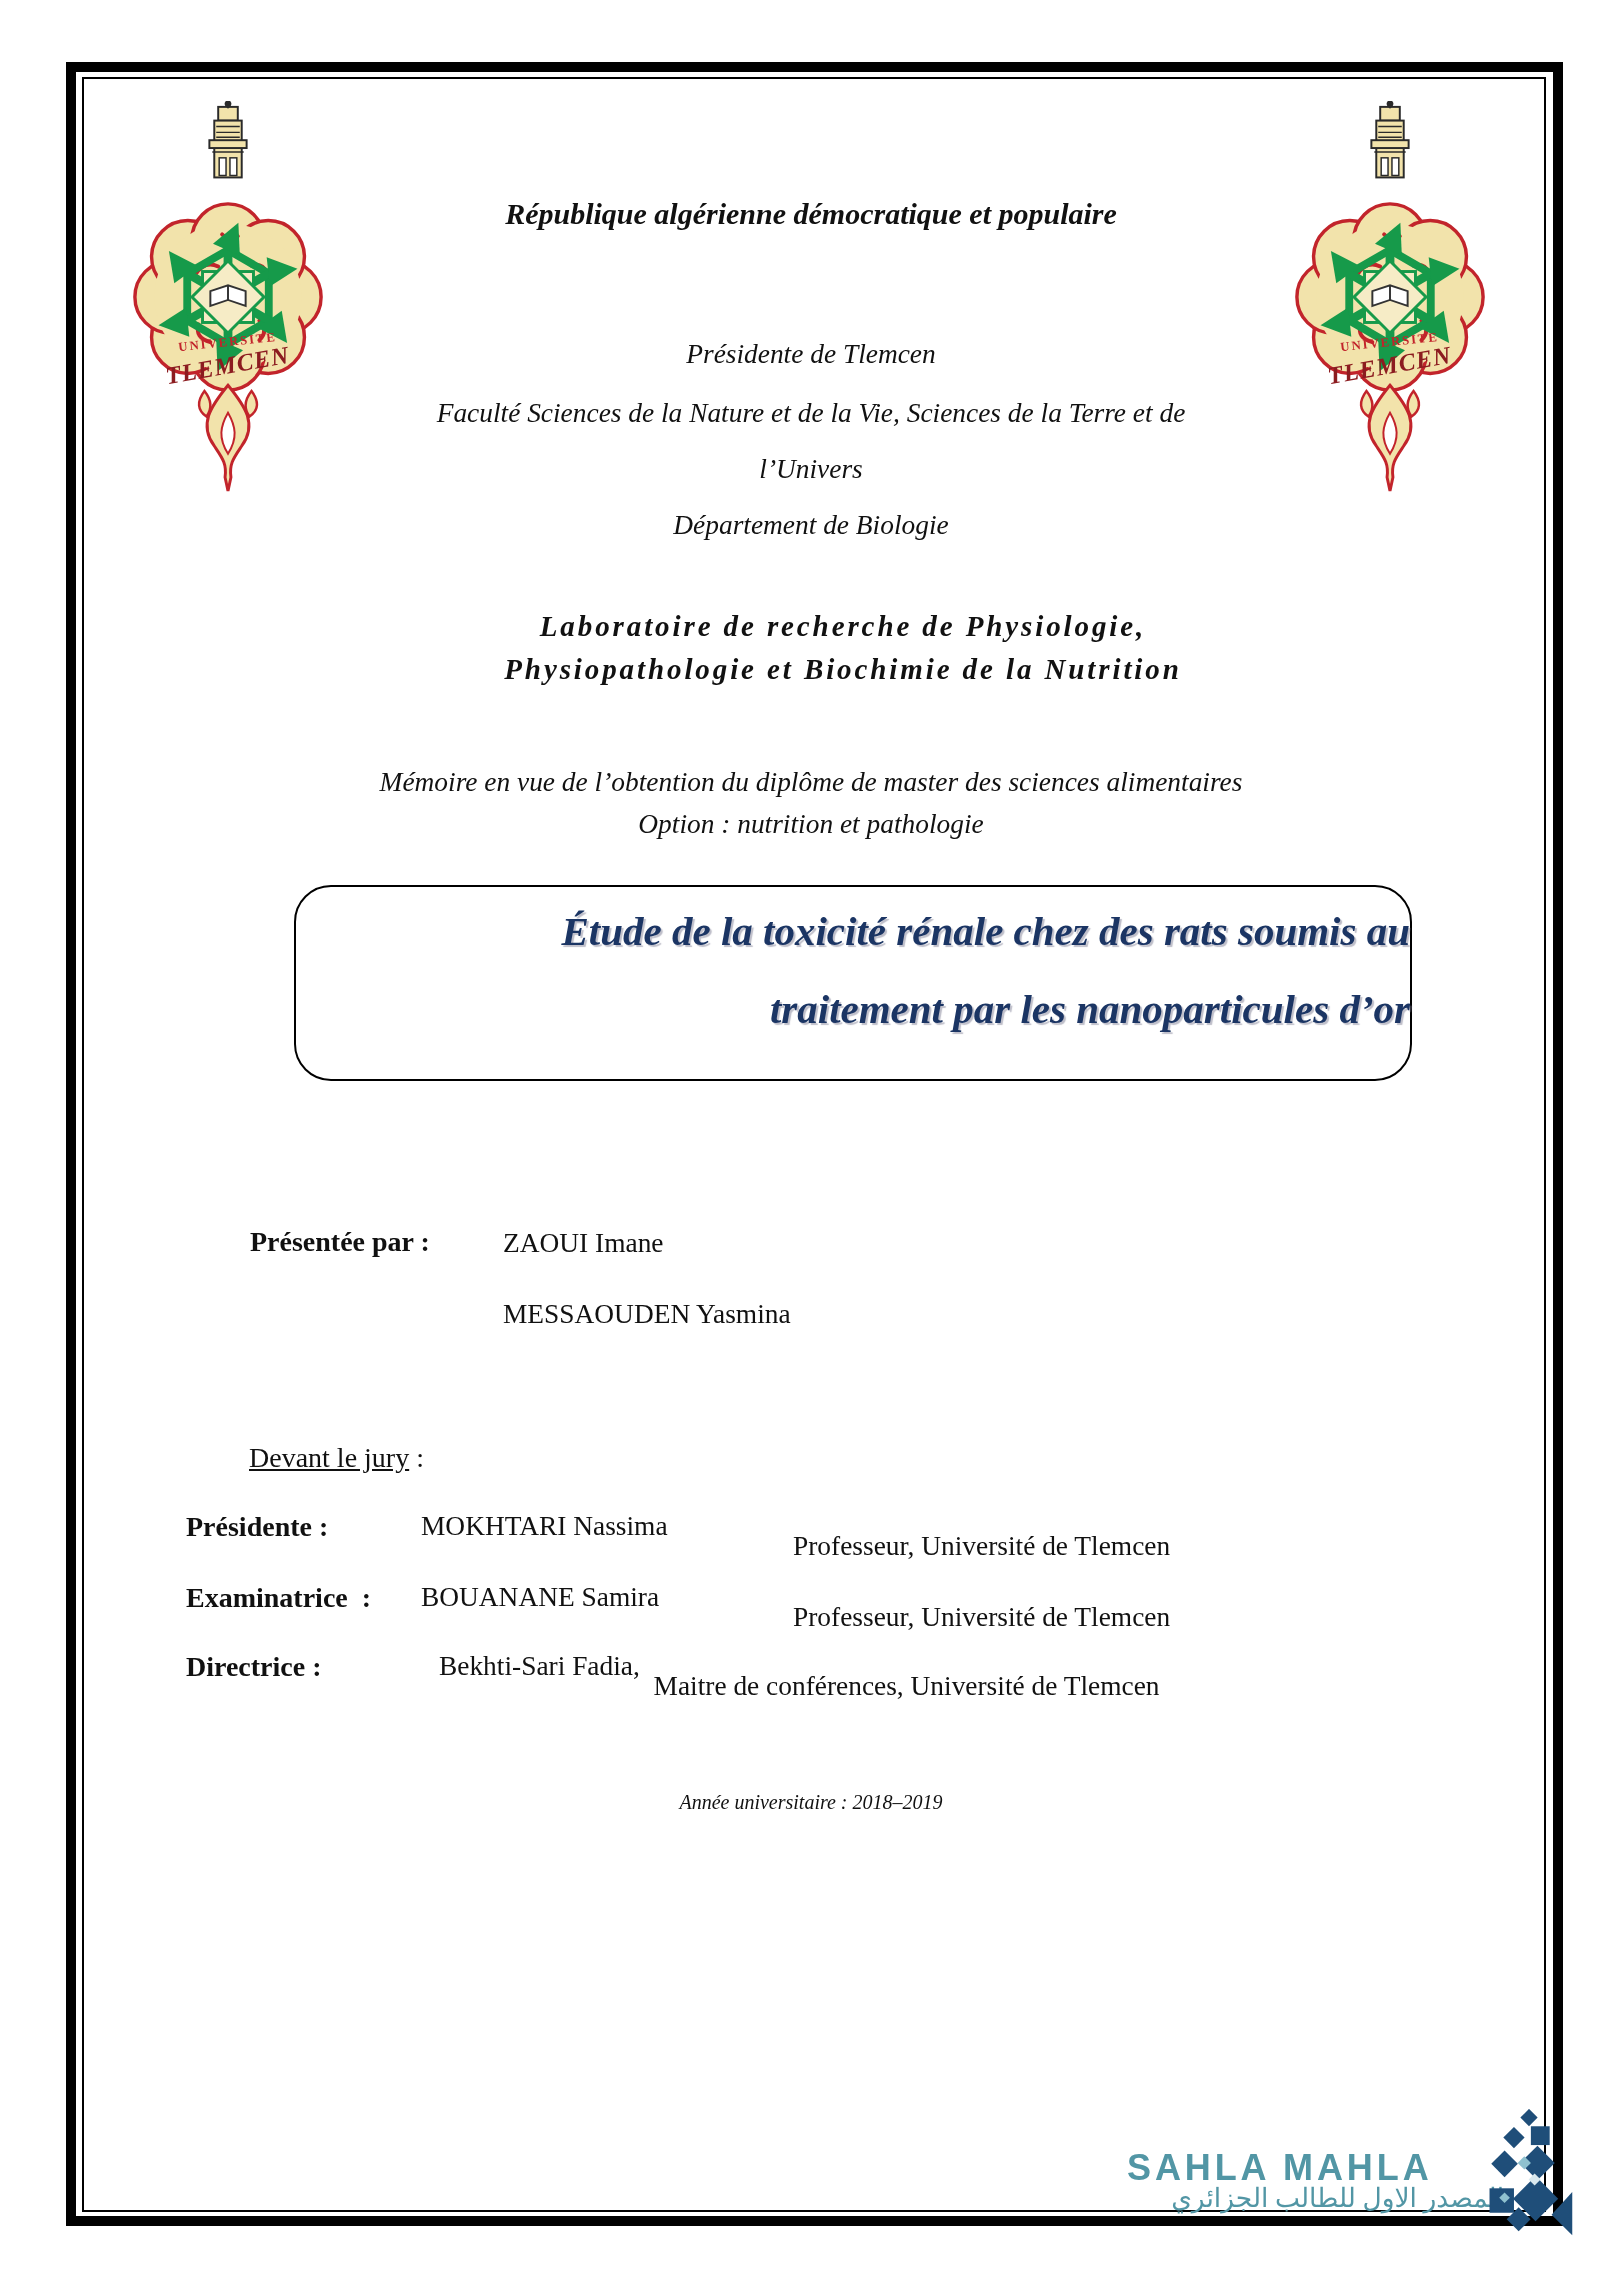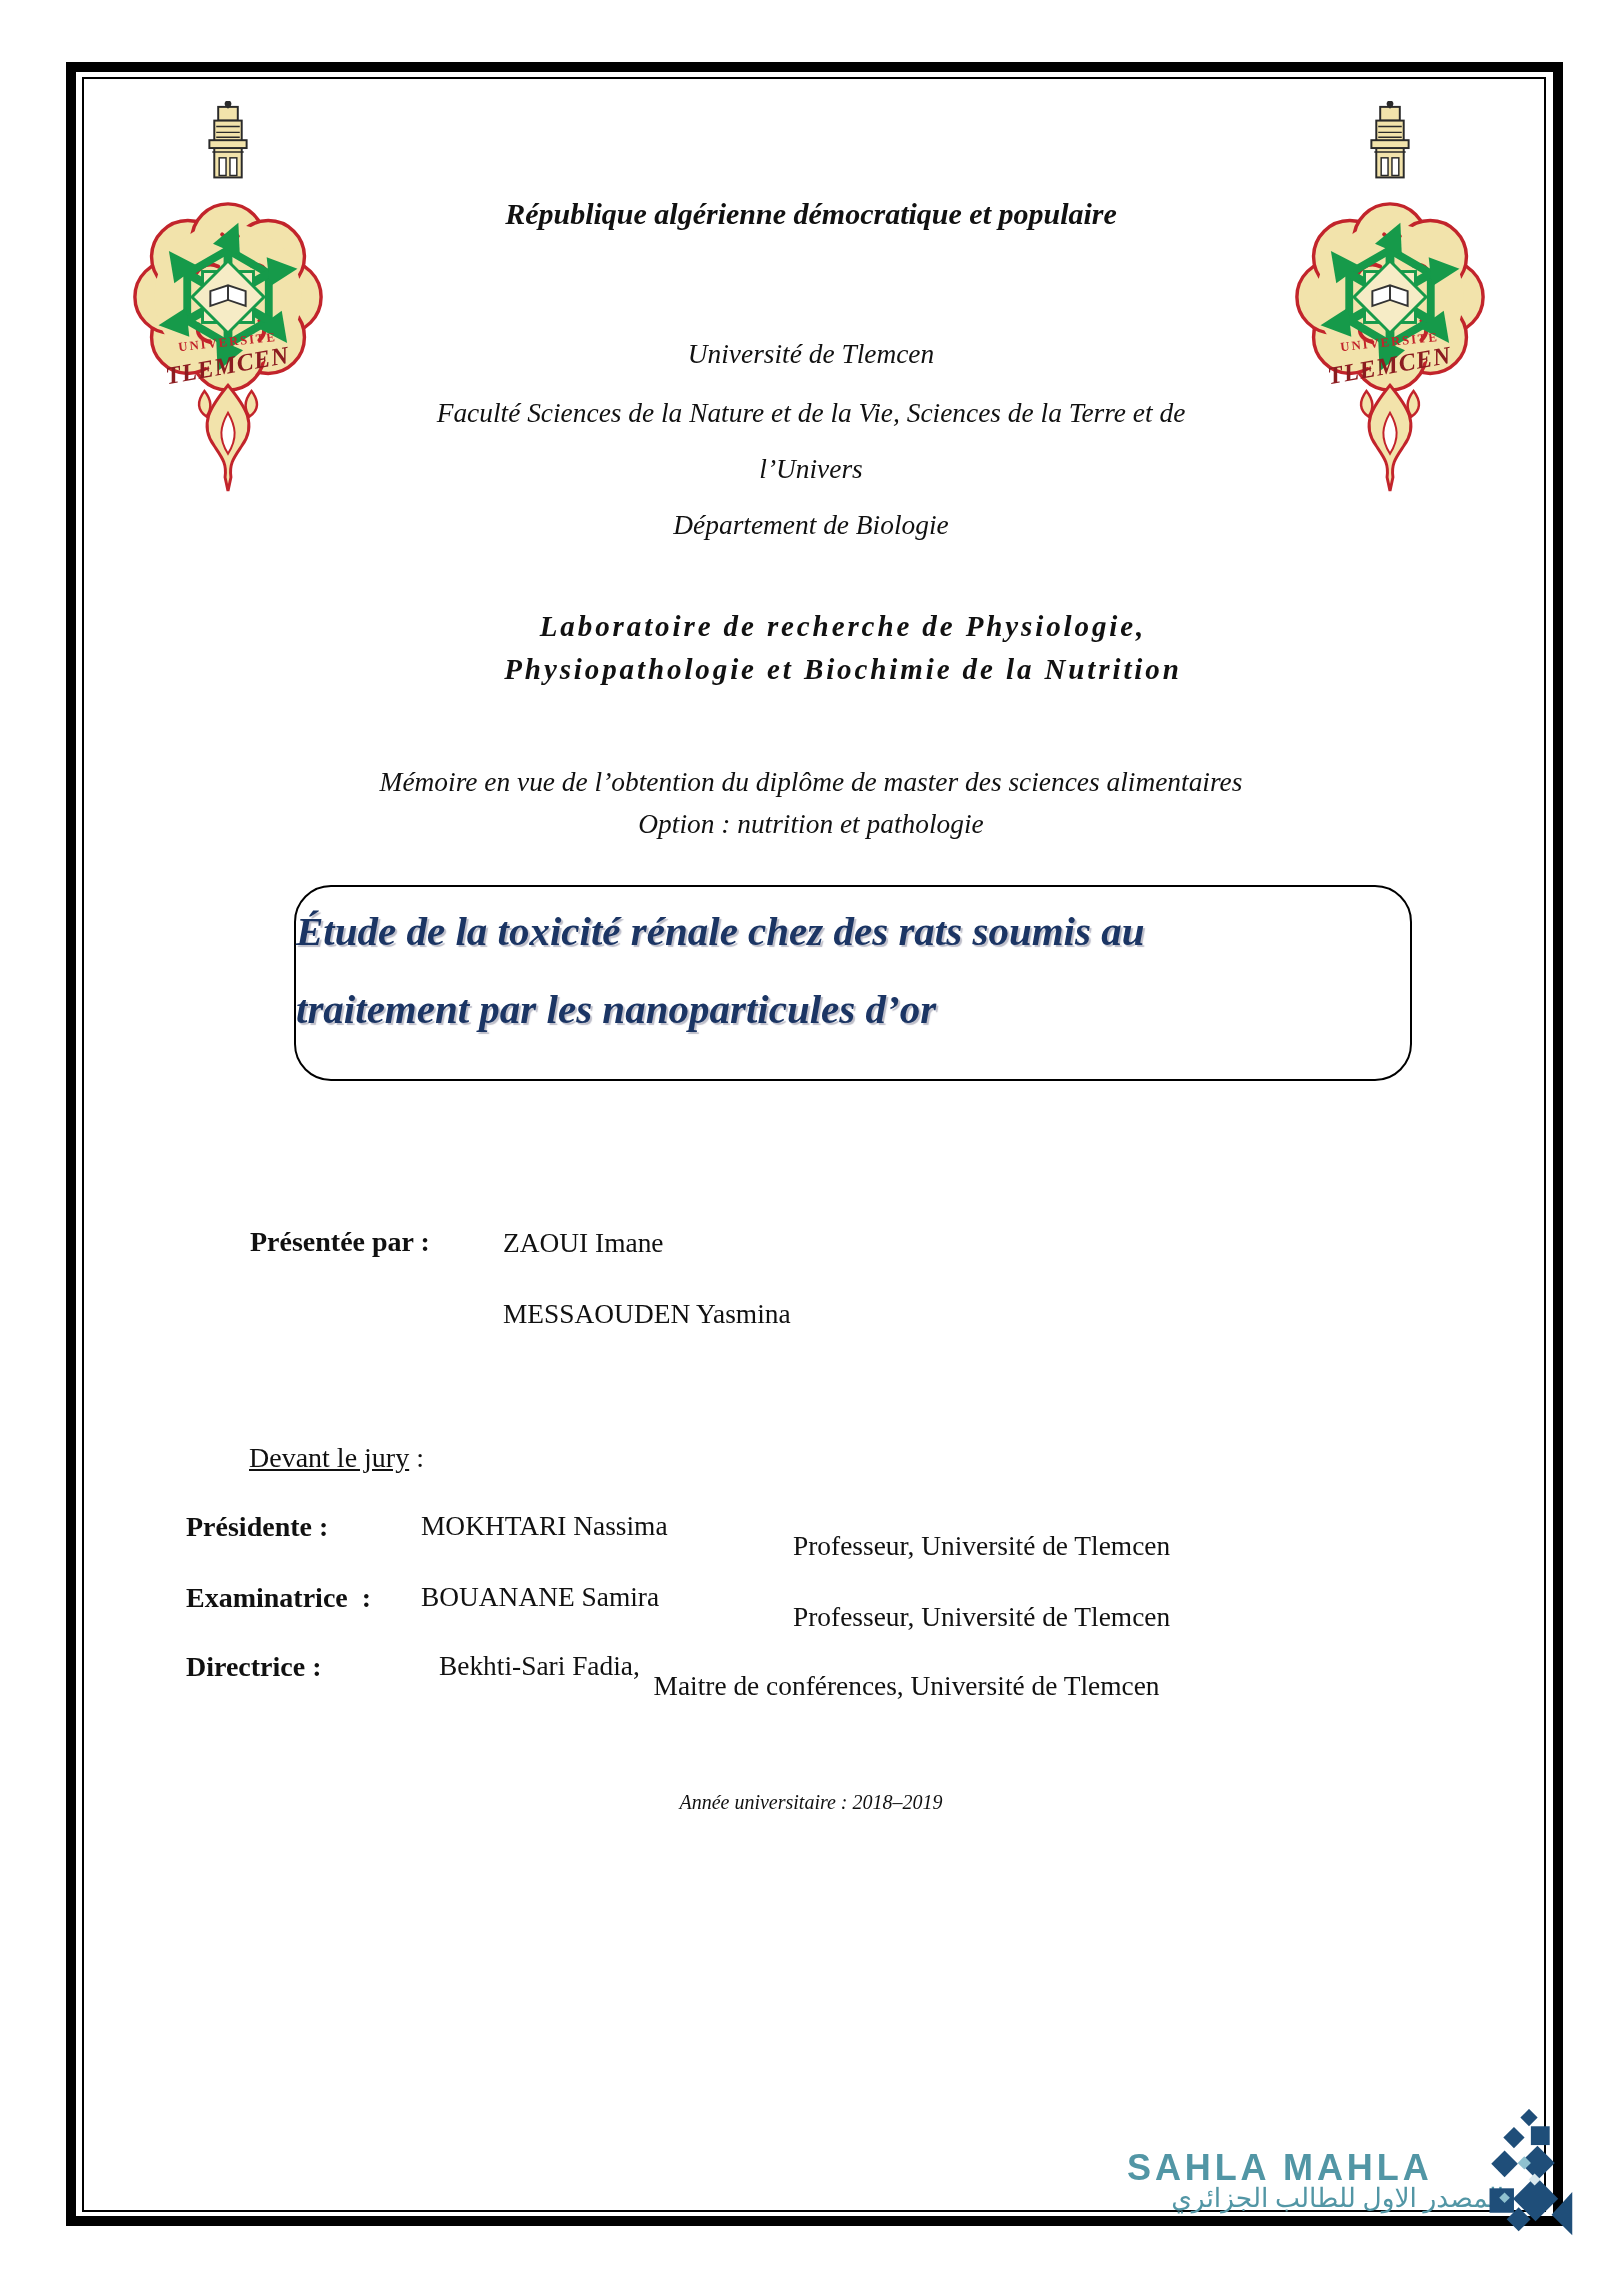--- a/index.html
+++ b/index.html
@@ -8,21 +8,21 @@
   .abs{position:absolute;}
   
   .frame-outer{left:66px;top:62px;width:1497px;height:2164px;border:10.8px solid #000;box-sizing:border-box;}
   .frame-inner{left:82px;top:77px;width:1464px;height:2135px;border:2.9px solid #000;box-sizing:border-box;}
   
   .band{left:66px;width:1490px;text-align:center;line-height:1.15;font-style:italic;}
   .republic{font-size:30px;font-weight:bold;}
   .t28{font-size:27.4px;}
   .lab{font-size:29px;font-weight:bold;letter-spacing:2.9px;padding-left:32px;}
   .title-box{left:294px;top:885px;width:1118px;height:196px;border:2.9px solid #000;
-             border-radius:37px;box-sizing:border-box;text-align:left;
+             border-radius:37px;box-sizing:border-box;text-align:right;
              padding-top:21.6px;background:#fff;}
   .title-line{font-size:41px;font-weight:bold;font-style:italic;line-height:45px;
               margin-bottom:33px;text-shadow:2px 2px 1px rgba(110,110,135,0.45);}
   .label-bold{font-size:28px;font-weight:bold;white-space:pre;}
   .jury-row{left:186px;width:1274px;display:flex;font-size:27.4px;line-height:1.2;}
   .jr-role{width:235px;font-size:28px;font-weight:bold;white-space:pre;flex:0 0 auto;}
   .jr-name{width:372px;flex:0 0 auto;white-space:pre;}
   .jr-affil{flex:1 1 auto;margin-top:20px;}
   .jr-affil.flow{margin-left:13.7px;flex:0 0 auto;}
   .u{text-decoration:underline;}
@@ -119,21 +119,21 @@
   <div class="abs frame-inner"></div>
 
   <svg class="abs" style="left:130px;top:101px" width="196" height="392" viewBox="0 0 200 400">
       <use href="#emblem"></use>
     </svg>
   <svg class="abs" style="left:1292px;top:101px" width="196" height="392" viewBox="0 0 200 400">
       <use href="#emblem"></use>
     </svg>
 
   <div class="abs band republic" style="top:197px">République algérienne démocratique et populaire</div>
-  <div class="abs band t28" style="top:339px">Université de Tlemcen</div>
+  <div class="abs band t28" style="top:339px">Présidente de Tlemcen</div>
   <div class="abs band t28" style="top:398px">Faculté Sciences de la Nature et de la Vie, Sciences de la Terre et de</div>
   <div class="abs band t28" style="top:454px">l’Univers</div>
   <div class="abs band t28" style="top:510px">Département de Biologie</div>
   <div class="abs band lab" style="top:610px">Laboratoire de recherche de Physiologie,</div>
   <div class="abs band lab" style="top:653px">Physiopathologie et Biochimie de la Nutrition</div>
 
   <div class="abs band t28" style="top:767px">Mémoire en vue de l’obtention du diplôme de master des sciences alimentaires</div>
   <div class="abs band t28" style="top:809px">Option : nutrition et pathologie</div>
 
   <div class="abs title-box">

